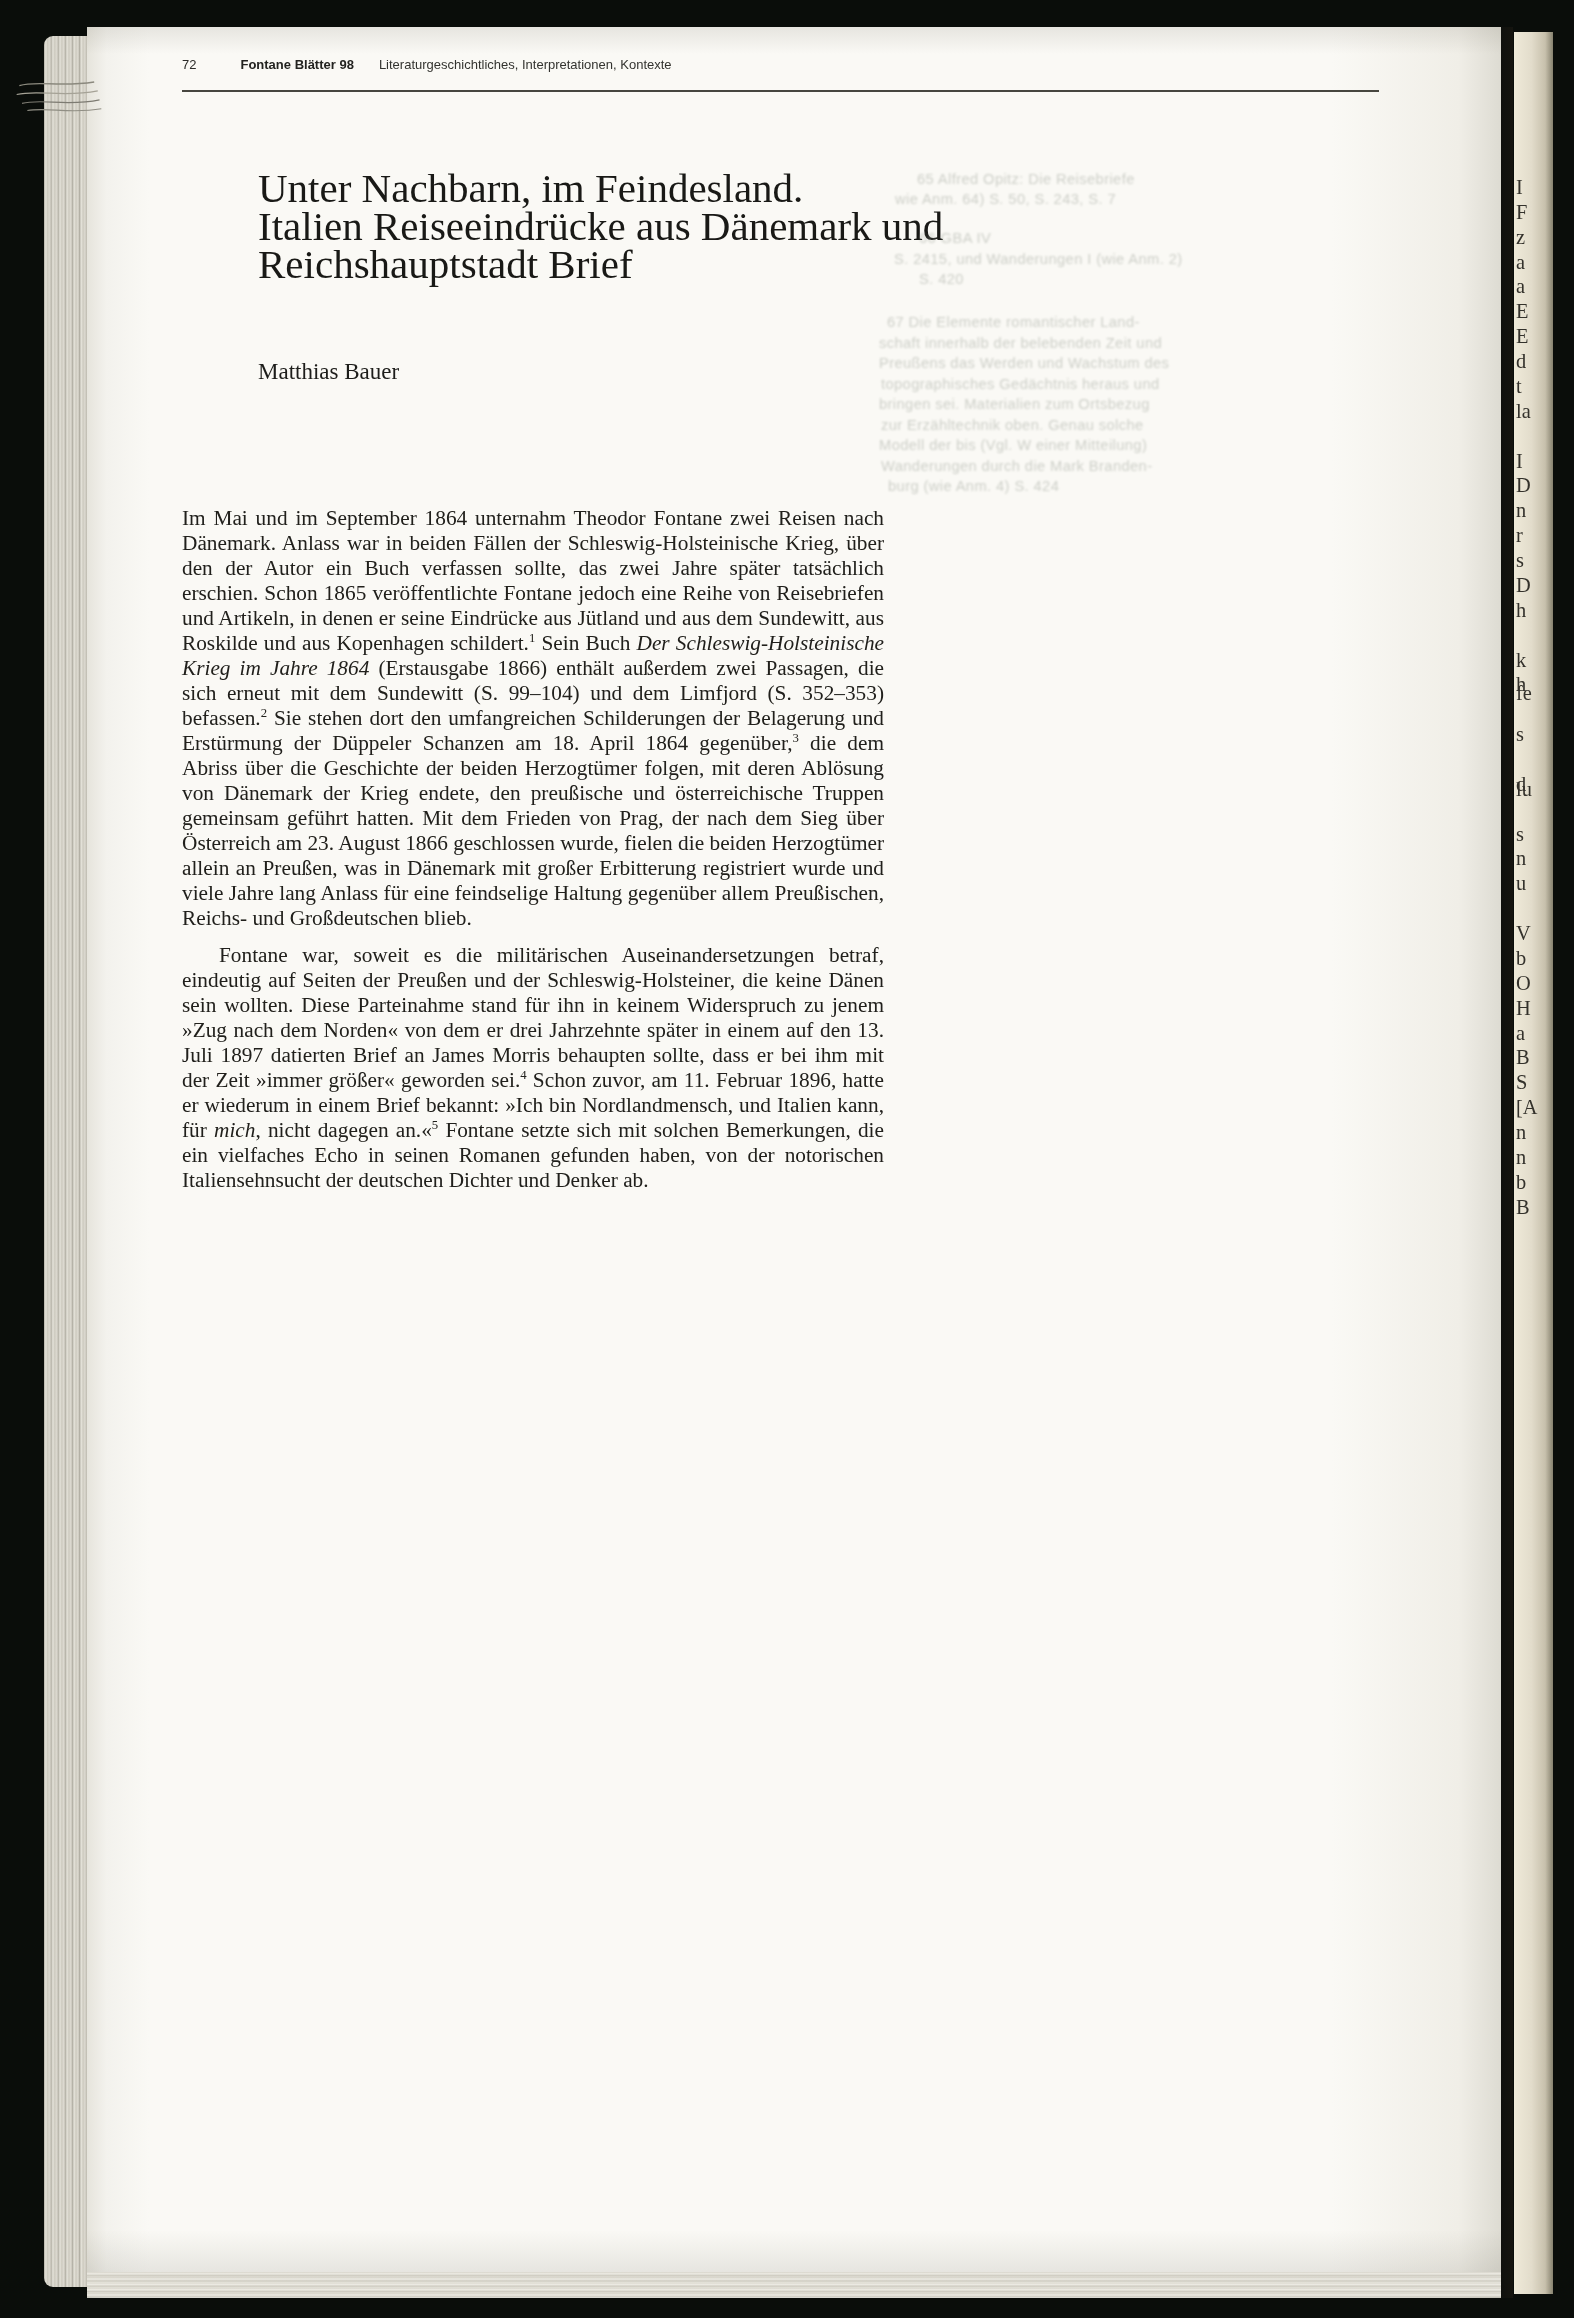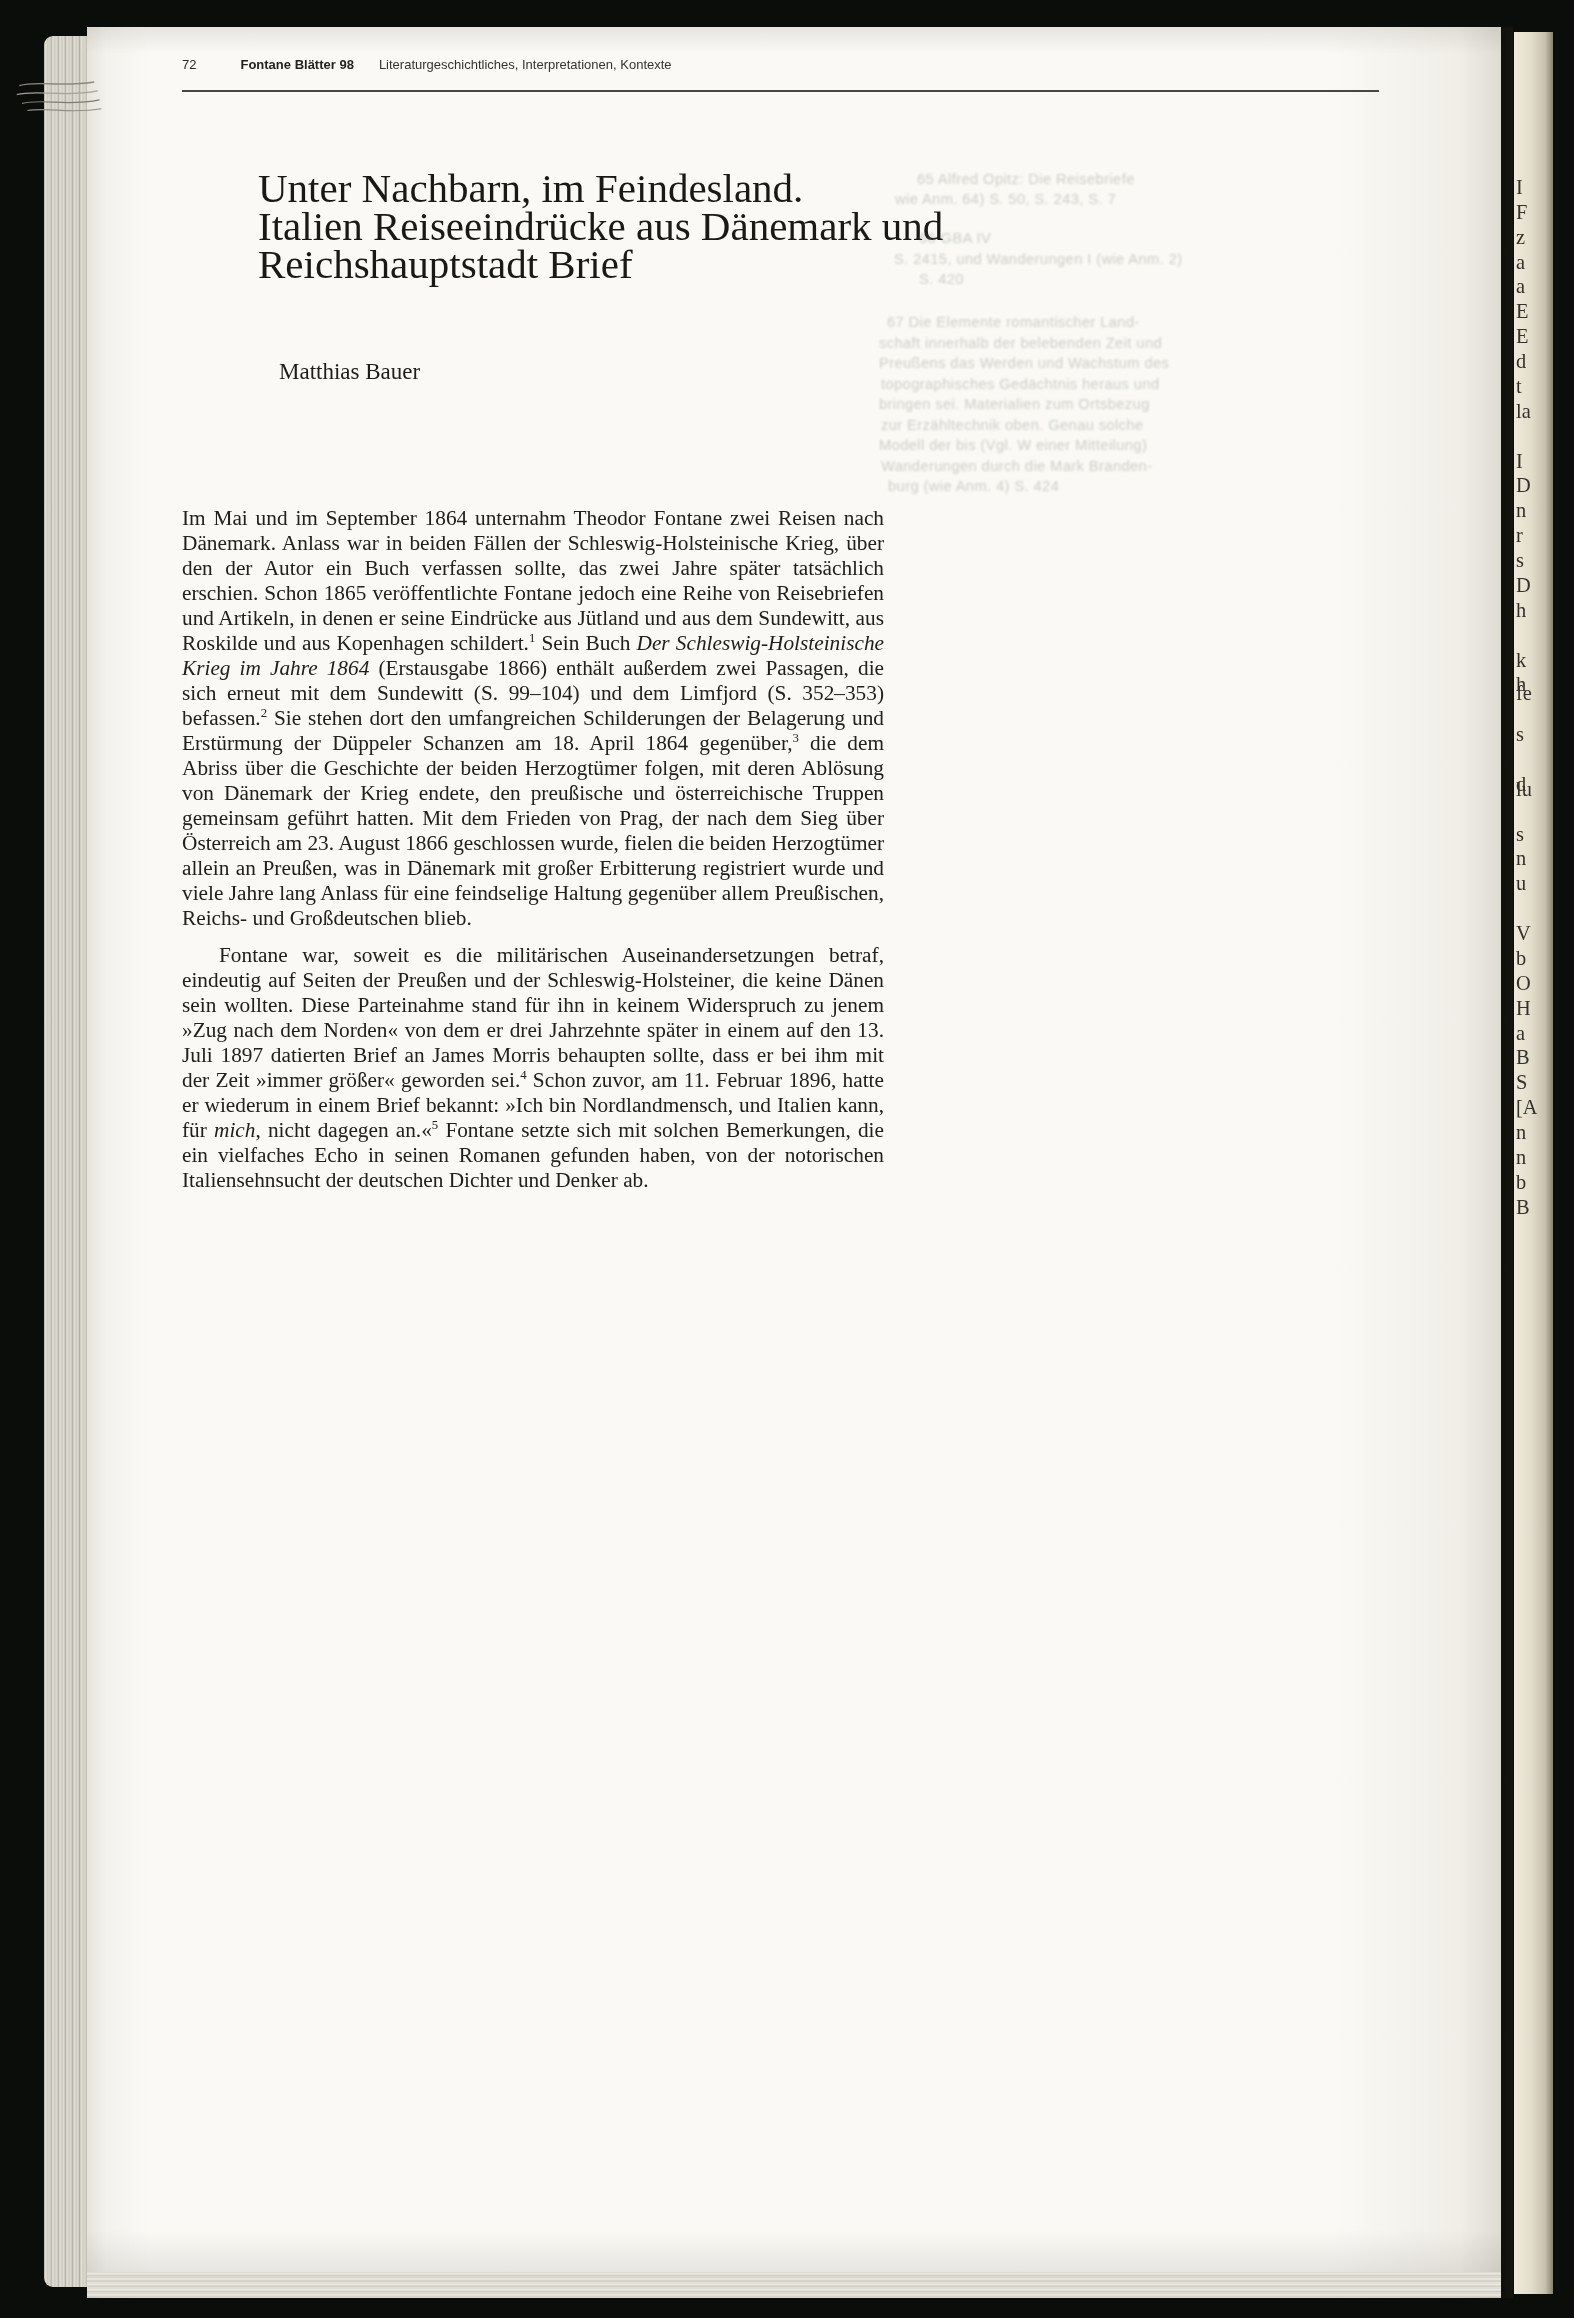--- a/index.html
+++ b/index.html
@@ -64,21 +64,21 @@
   .header-rule {
     position: absolute; left: 182px; top: 90px; width: 1197px; height: 1.8px;
     background: #47463f;
   }
 
   
   .article-title { position: absolute; left: 258px; top: 169px; }
   .title-line { font-size: 41px; line-height: 38px; color: #191916; }
   .article-author {
     position: absolute; left: 258px; top: 359px;
-    font-size: 23px; color: #1d1d1a; margin-left: 21px;
+    font-size: 23px; color: #1d1d1a;
   }
 
   
   .article-body {
     position: absolute; left: 182px; top: 506px; width: 702px;
     font-size: 21.3px; line-height: 25px; color: #21201c;
     text-align: justify;
   }
   .article-body p { margin: 0; }
   .article-body p.indent { text-indent: 37px; margin-top: 12px; }

